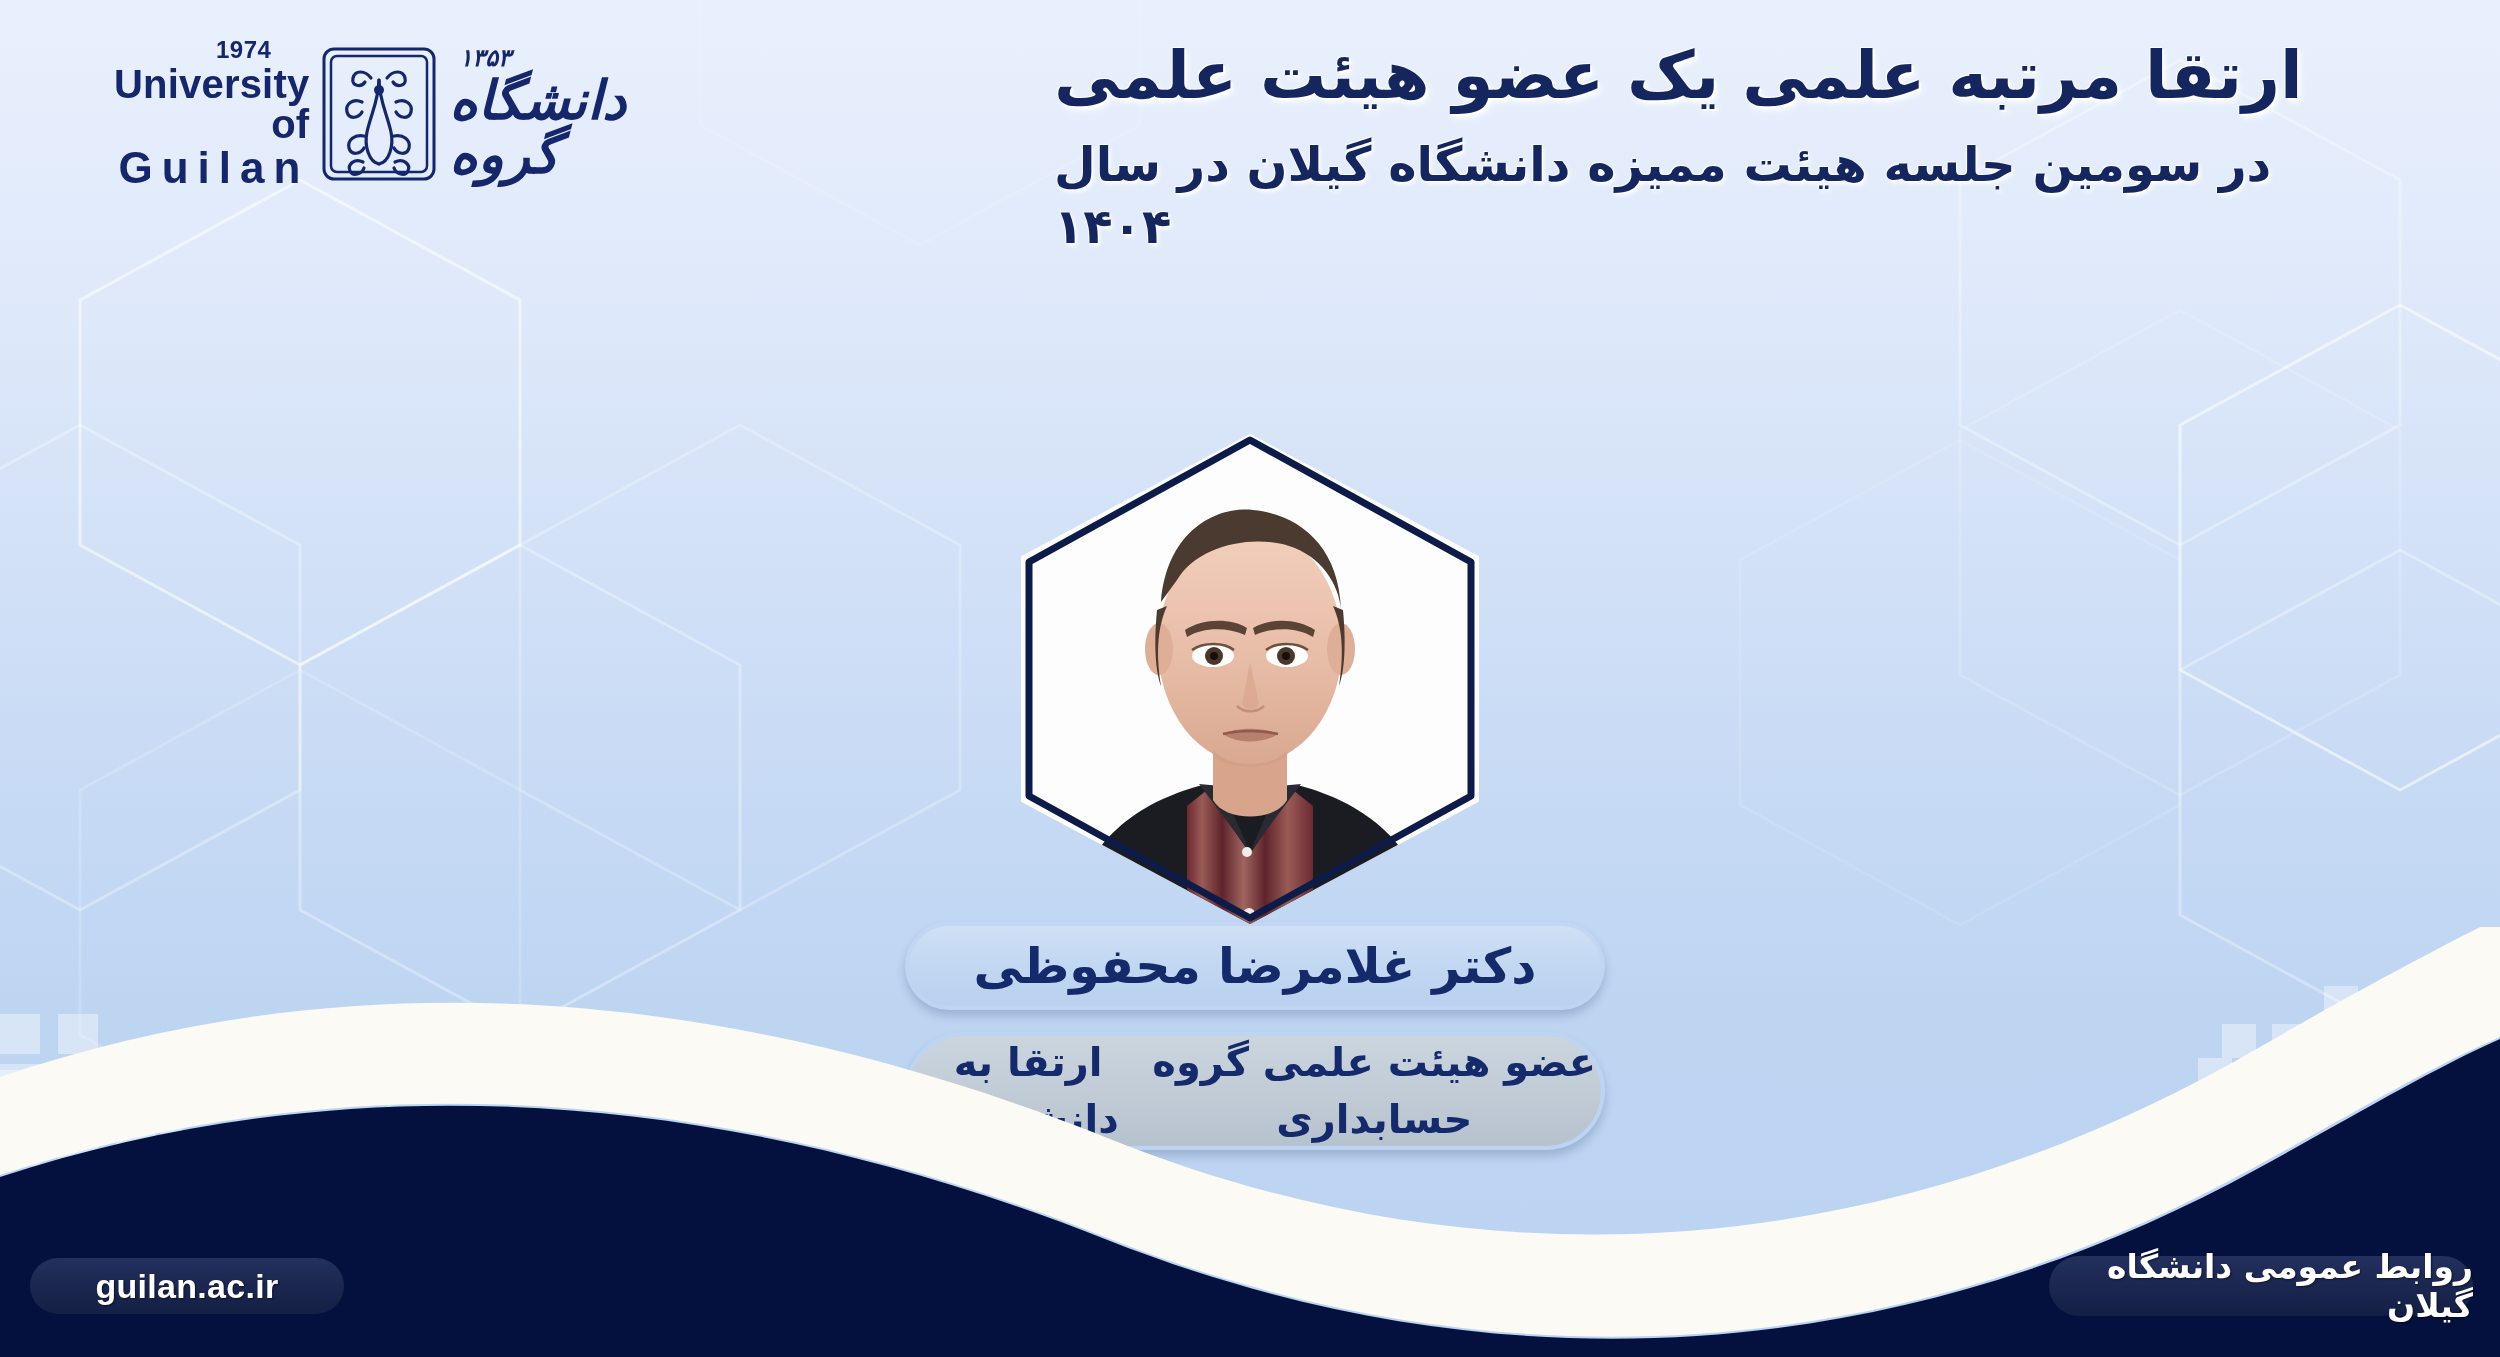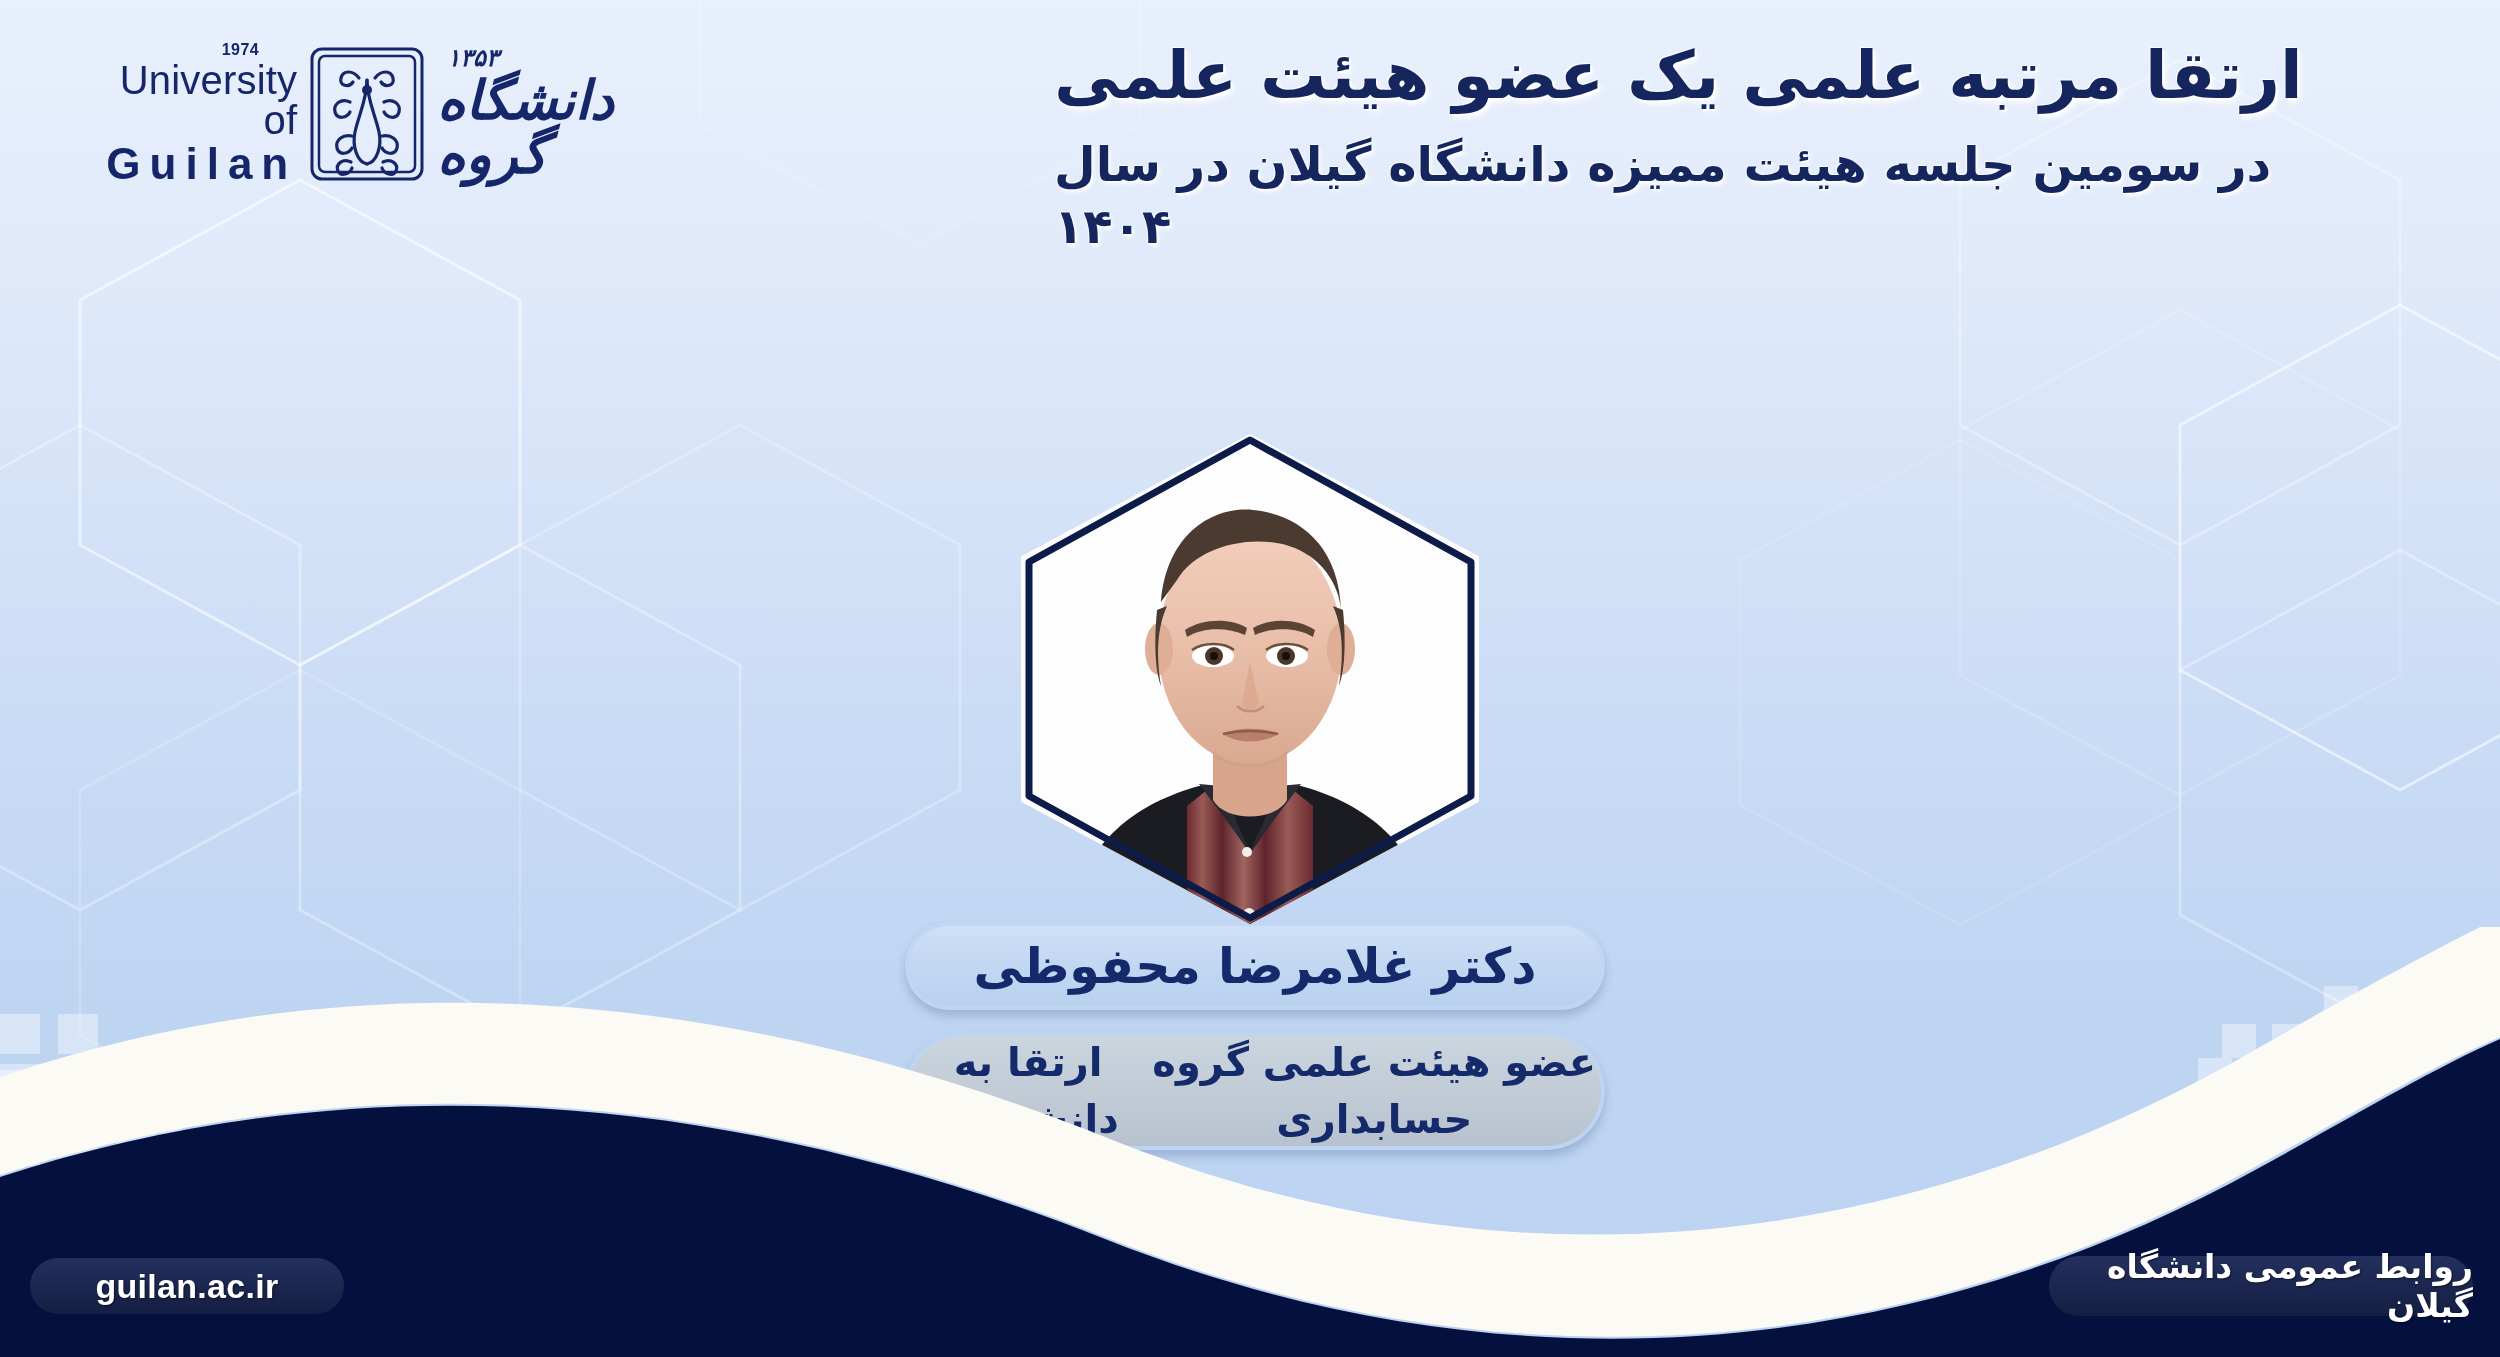--- a/index.html
+++ b/index.html
@@ -34,22 +34,22 @@
     position:absolute; left:78px; top:34px;
     width:660px; height:160px;
     display:flex; align-items:center; justify-content:flex-start;
     gap:6px;
   }
   .logo-en{
     color:#15266b; text-align:right; line-height:1.0;
     font-family:"Liberation Sans","DejaVu Sans",sans-serif;
     padding-right:4px;
   }
-  .logo-year-en{ font-size:16px; font-weight:700; letter-spacing:.5px; margin-bottom:2px; margin-right:38px;}
-  .logo-univ{ font-size:40px; font-weight:400; letter-spacing:.2px; }
+  .logo-year-en{ font-size:24px; font-weight:700; letter-spacing:.5px; margin-bottom:2px; margin-right:38px;}
+  .logo-univ{ font-size:40px; font-weight:700; letter-spacing:.2px; }
   .logo-guilan{ font-size:44px; font-weight:700; letter-spacing:9px; margin-top:2px; }
   .logo-mark{ width:120px; height:140px; flex:0 0 auto; }
   .logo-fa{
     color:#15266b; text-align:left; line-height:1;
     direction:rtl; padding-left:4px;font-style:italic;
   }
   .logo-year-fa{ font-size:24px; font-weight:700; margin-bottom:4px; margin-left:10px;}
   .logo-fa-name{ font-size:54px; font-weight:700; }
 
   .titles{

